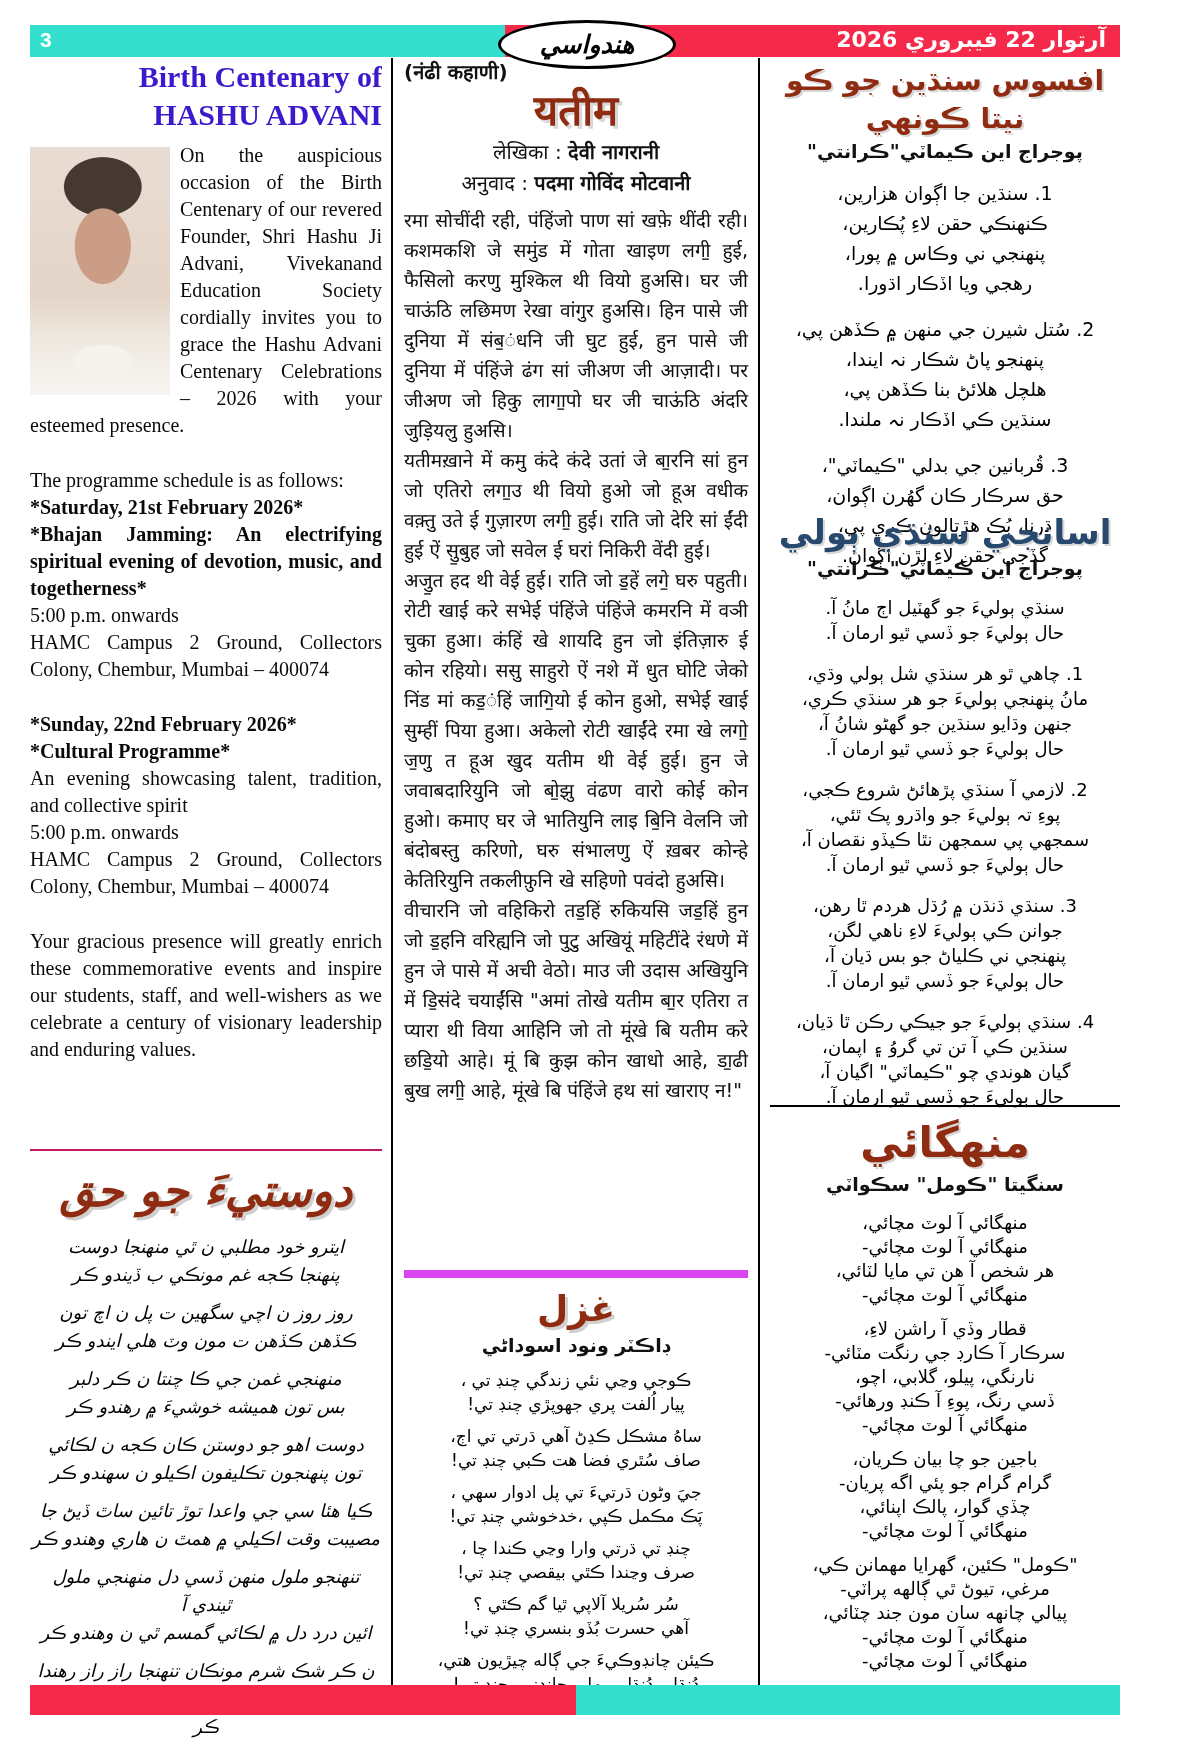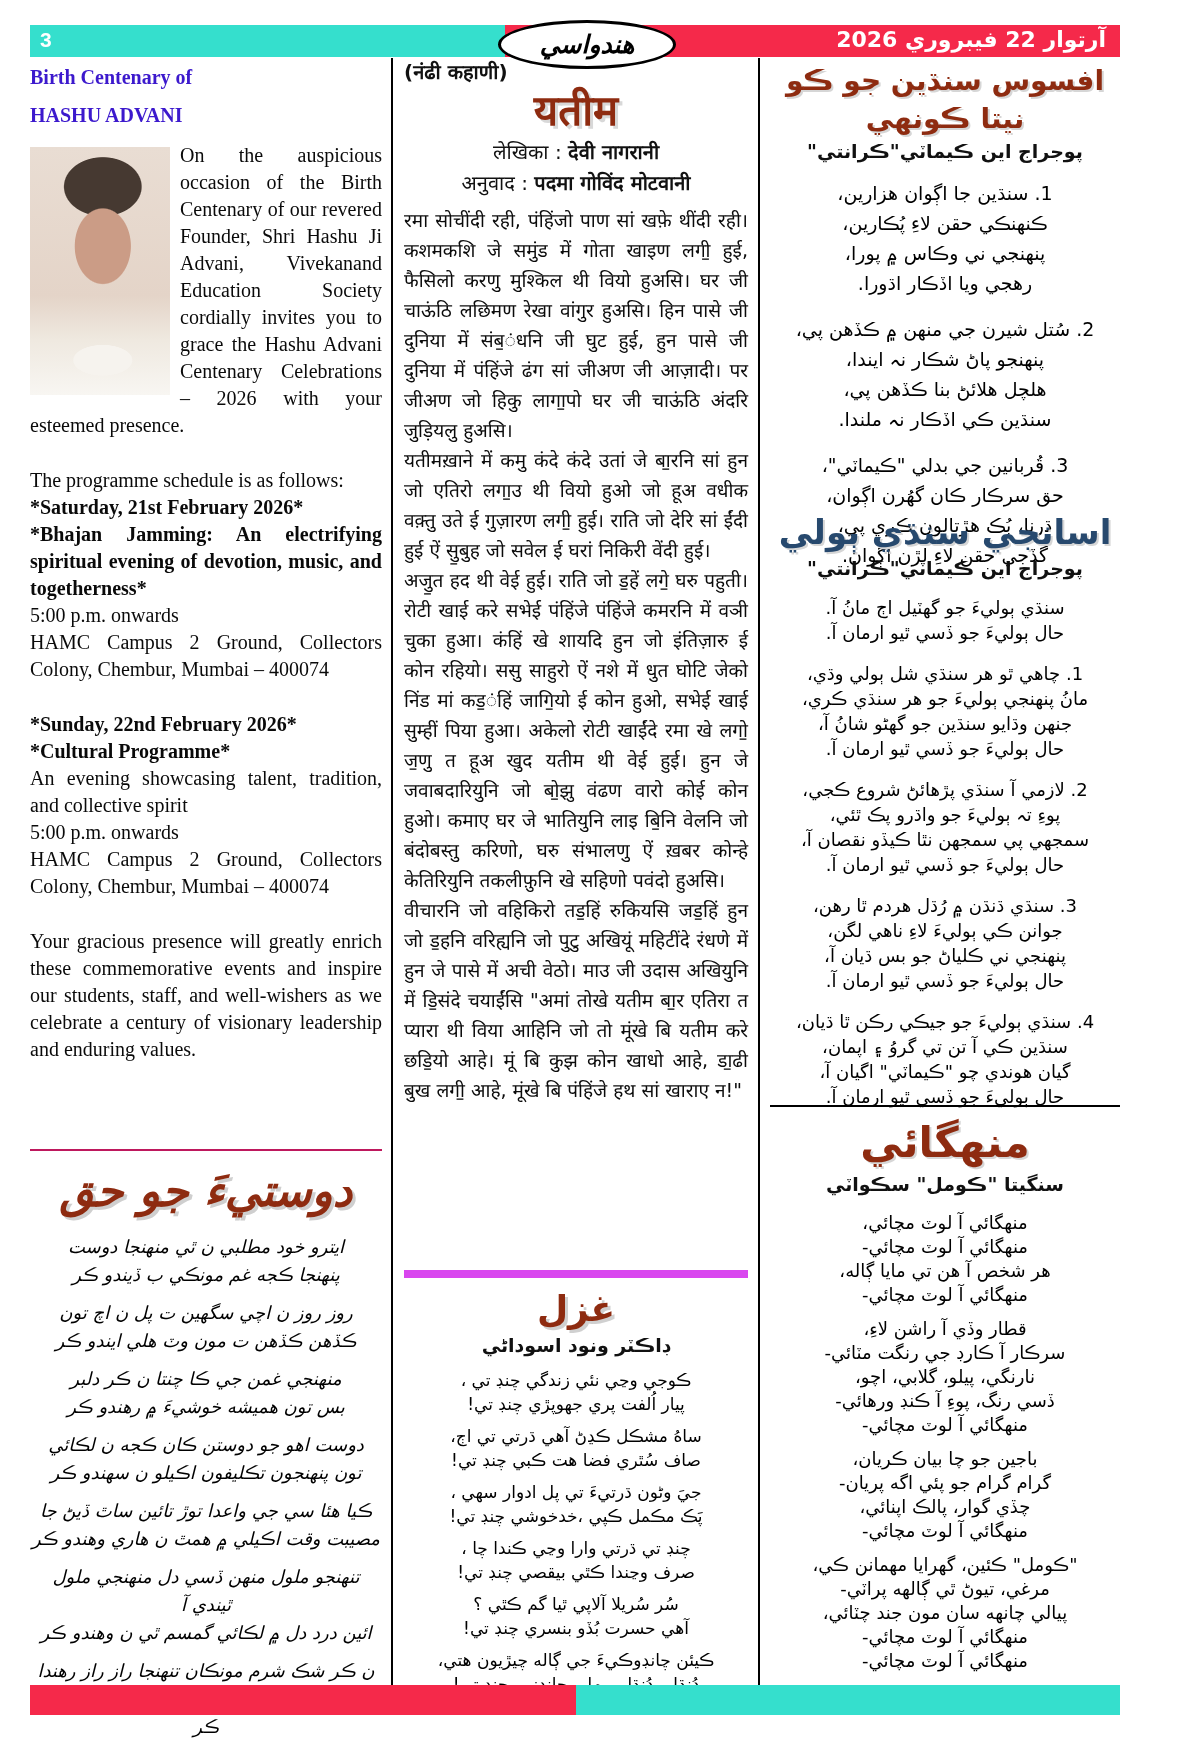--- a/index.html
+++ b/index.html
@@ -28,22 +28,22 @@
 
   :root{--teal:#35dfcd;--red:#f5294a;--maroon:#8e2b10;--navy:#27496e;--blue:#3c19cd;}
 
   .col{position:absolute;top:58px;}
   .col-left{left:30px;width:352px;}
   .col-mid{left:404px;width:344px;}
   .col-right{left:770px;width:350px;}
 
   
   .lc-english{position:absolute;top:0;left:0;width:352px;max-height:1058px;overflow:hidden;}
-  .lc-title{margin:0 0 8px 0;text-align:left;color:var(--blue);
-    font-family:"Liberation Serif",serif;font-weight:bold;font-size:20px;line-height:38px;}
+  .lc-title{margin:0 0 8px 0;text-align:right;color:var(--blue);
+    font-family:"Liberation Serif",serif;font-weight:bold;font-size:30px;line-height:38px;}
   .eng{margin:0;font-family:"Liberation Serif",serif;font-size:20px;line-height:27px;
     text-align:justify;color:#0a0a0a;}
   .eng.b{font-weight:bold;}
   .eng.gap{margin-top:28px;}
   .photo{display:block;float:left;width:140px;height:248px;margin:5px 10px 2px 0;
     background:
       radial-gradient(ellipse 50px 26px at 52% 86%, #f6f3ee 58%, transparent 60%),
       radial-gradient(ellipse 46px 62px at 52% 40%, #cb9c86 60%, transparent 62%),
       radial-gradient(ellipse 58px 44px at 52% 16%, #463931 66%, transparent 68%),
       linear-gradient(180deg,#e9ddd3 0%,#e4d4c8 60%,#efe9e0 78%,#f8f6f2 100%);}
@@ -229,21 +229,21 @@
 گيان هوندي چو "ڪيماٽي" اگيان آ،
 حال ٻوليءَ جو ڏسي ٿيو ارمان آ.</div>
         </div>
     </div>
     <div class="rc-sec rc-s3">
       <h2 class="rc-title">منهگائي</h2>
       <p class="rc-author">سنگيتا "ڪومل"  سڪواٽي</p>
       <div class="poem">
           <div class="couplet">منهگائي آ لوٽ مچائي،
 منهگائي آ لوٽ مچائي-
-هر شخص آ هن تي مايا ڳاله،
+هر شخص آ هن تي مايا لٽائي،
 منهگائي آ لوٽ مچائي-</div>
           <div class="couplet">قطار وڏي آ راشن لاءِ،
 سرڪار آ ڪارڊ جي رنگت مٽائي-
 نارنگي، پيلو، گلابي، اچو،
 ڏسي رنگ، پوءِ آ ڪنڊ ورهائي-
 منهگائي آ لوٽ مچائي-</div>
           <div class="couplet">باجين جو چا بيان ڪريان،
 گرام گرام جو پئي اگه پريان-
 چڏي گوار، پالڪ اپنائي،
 منهگائي آ لوٽ مچائي-</div>

